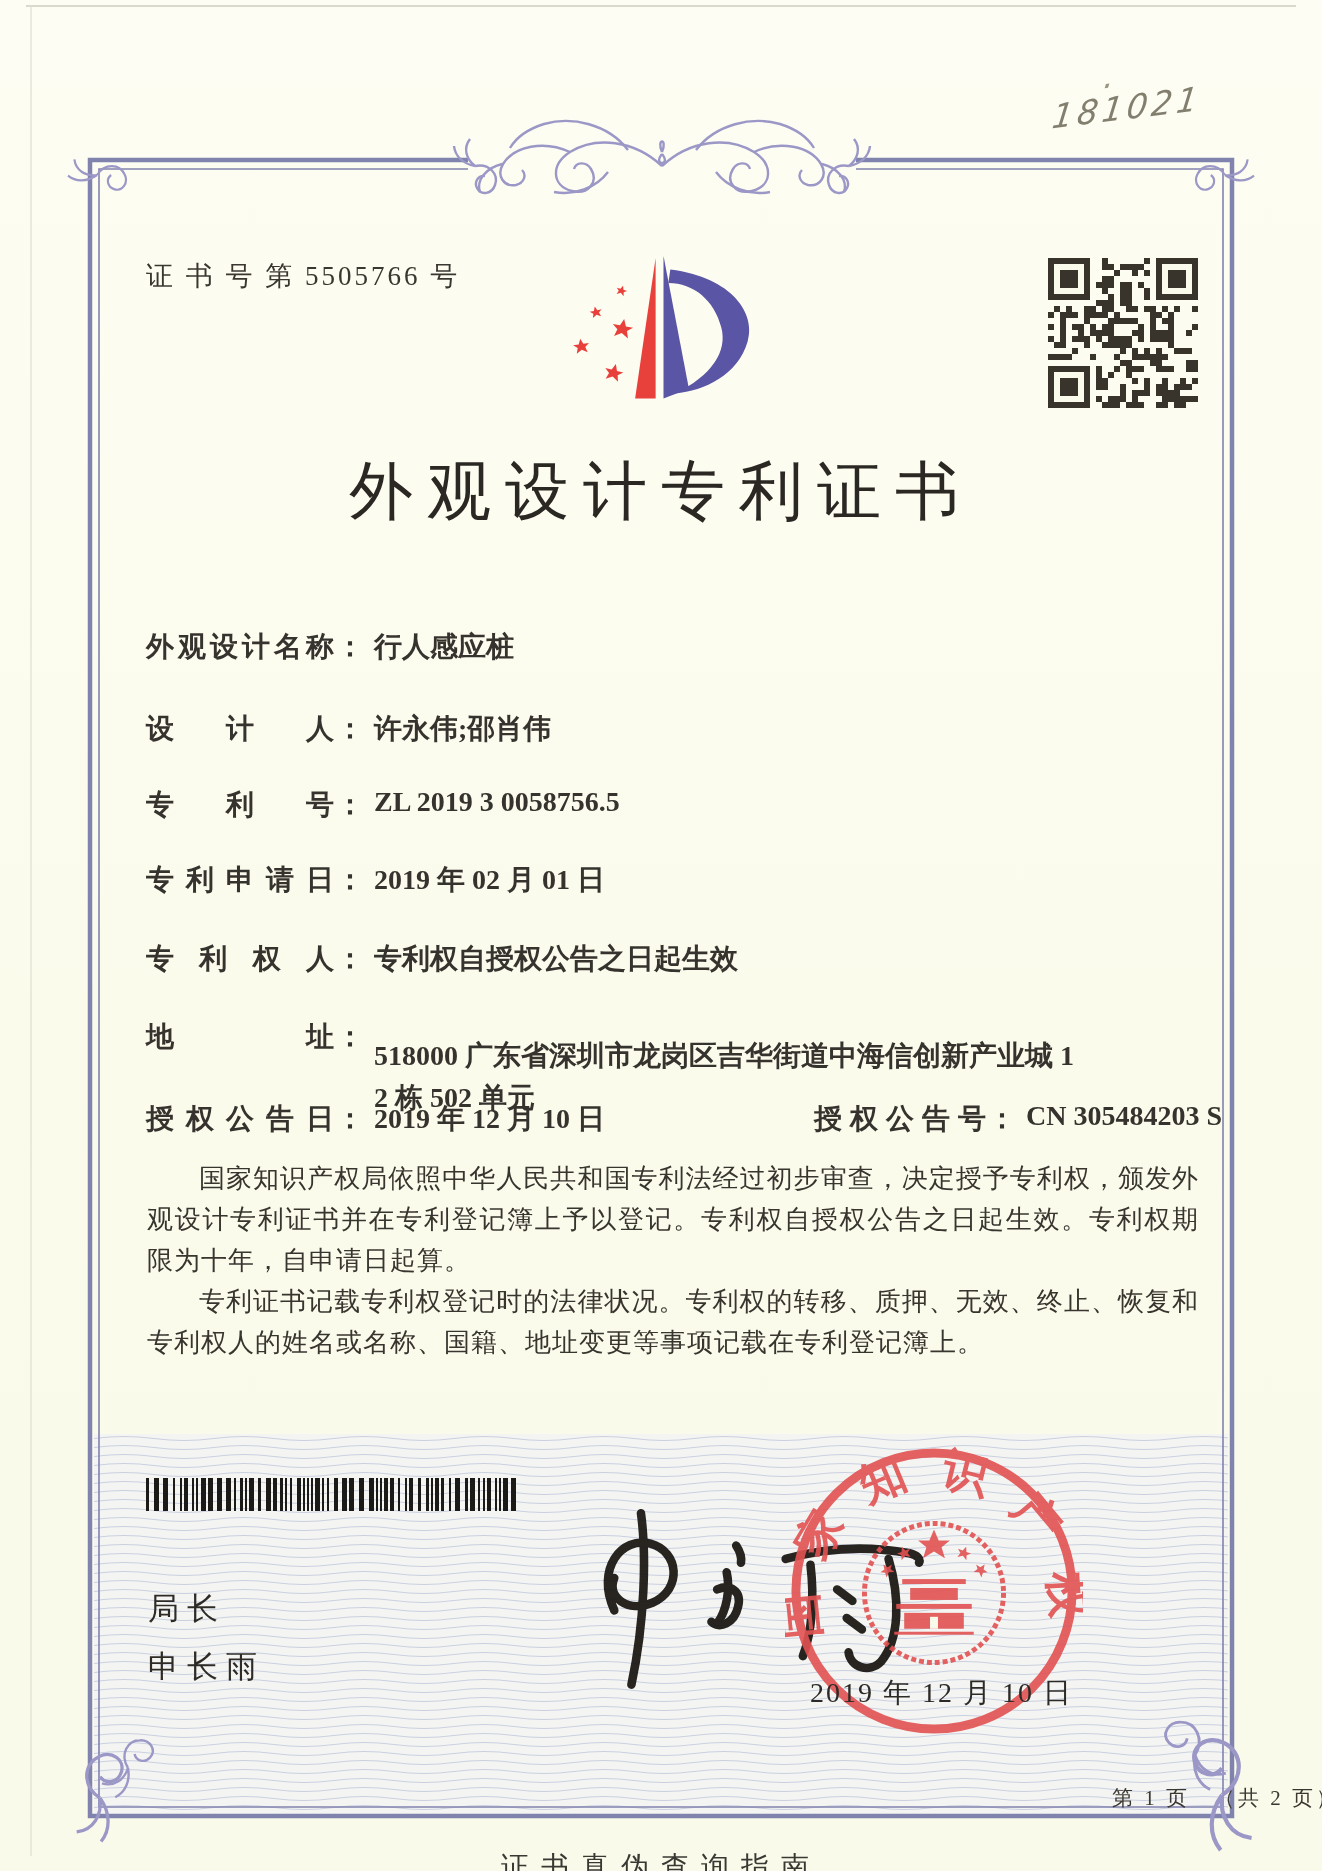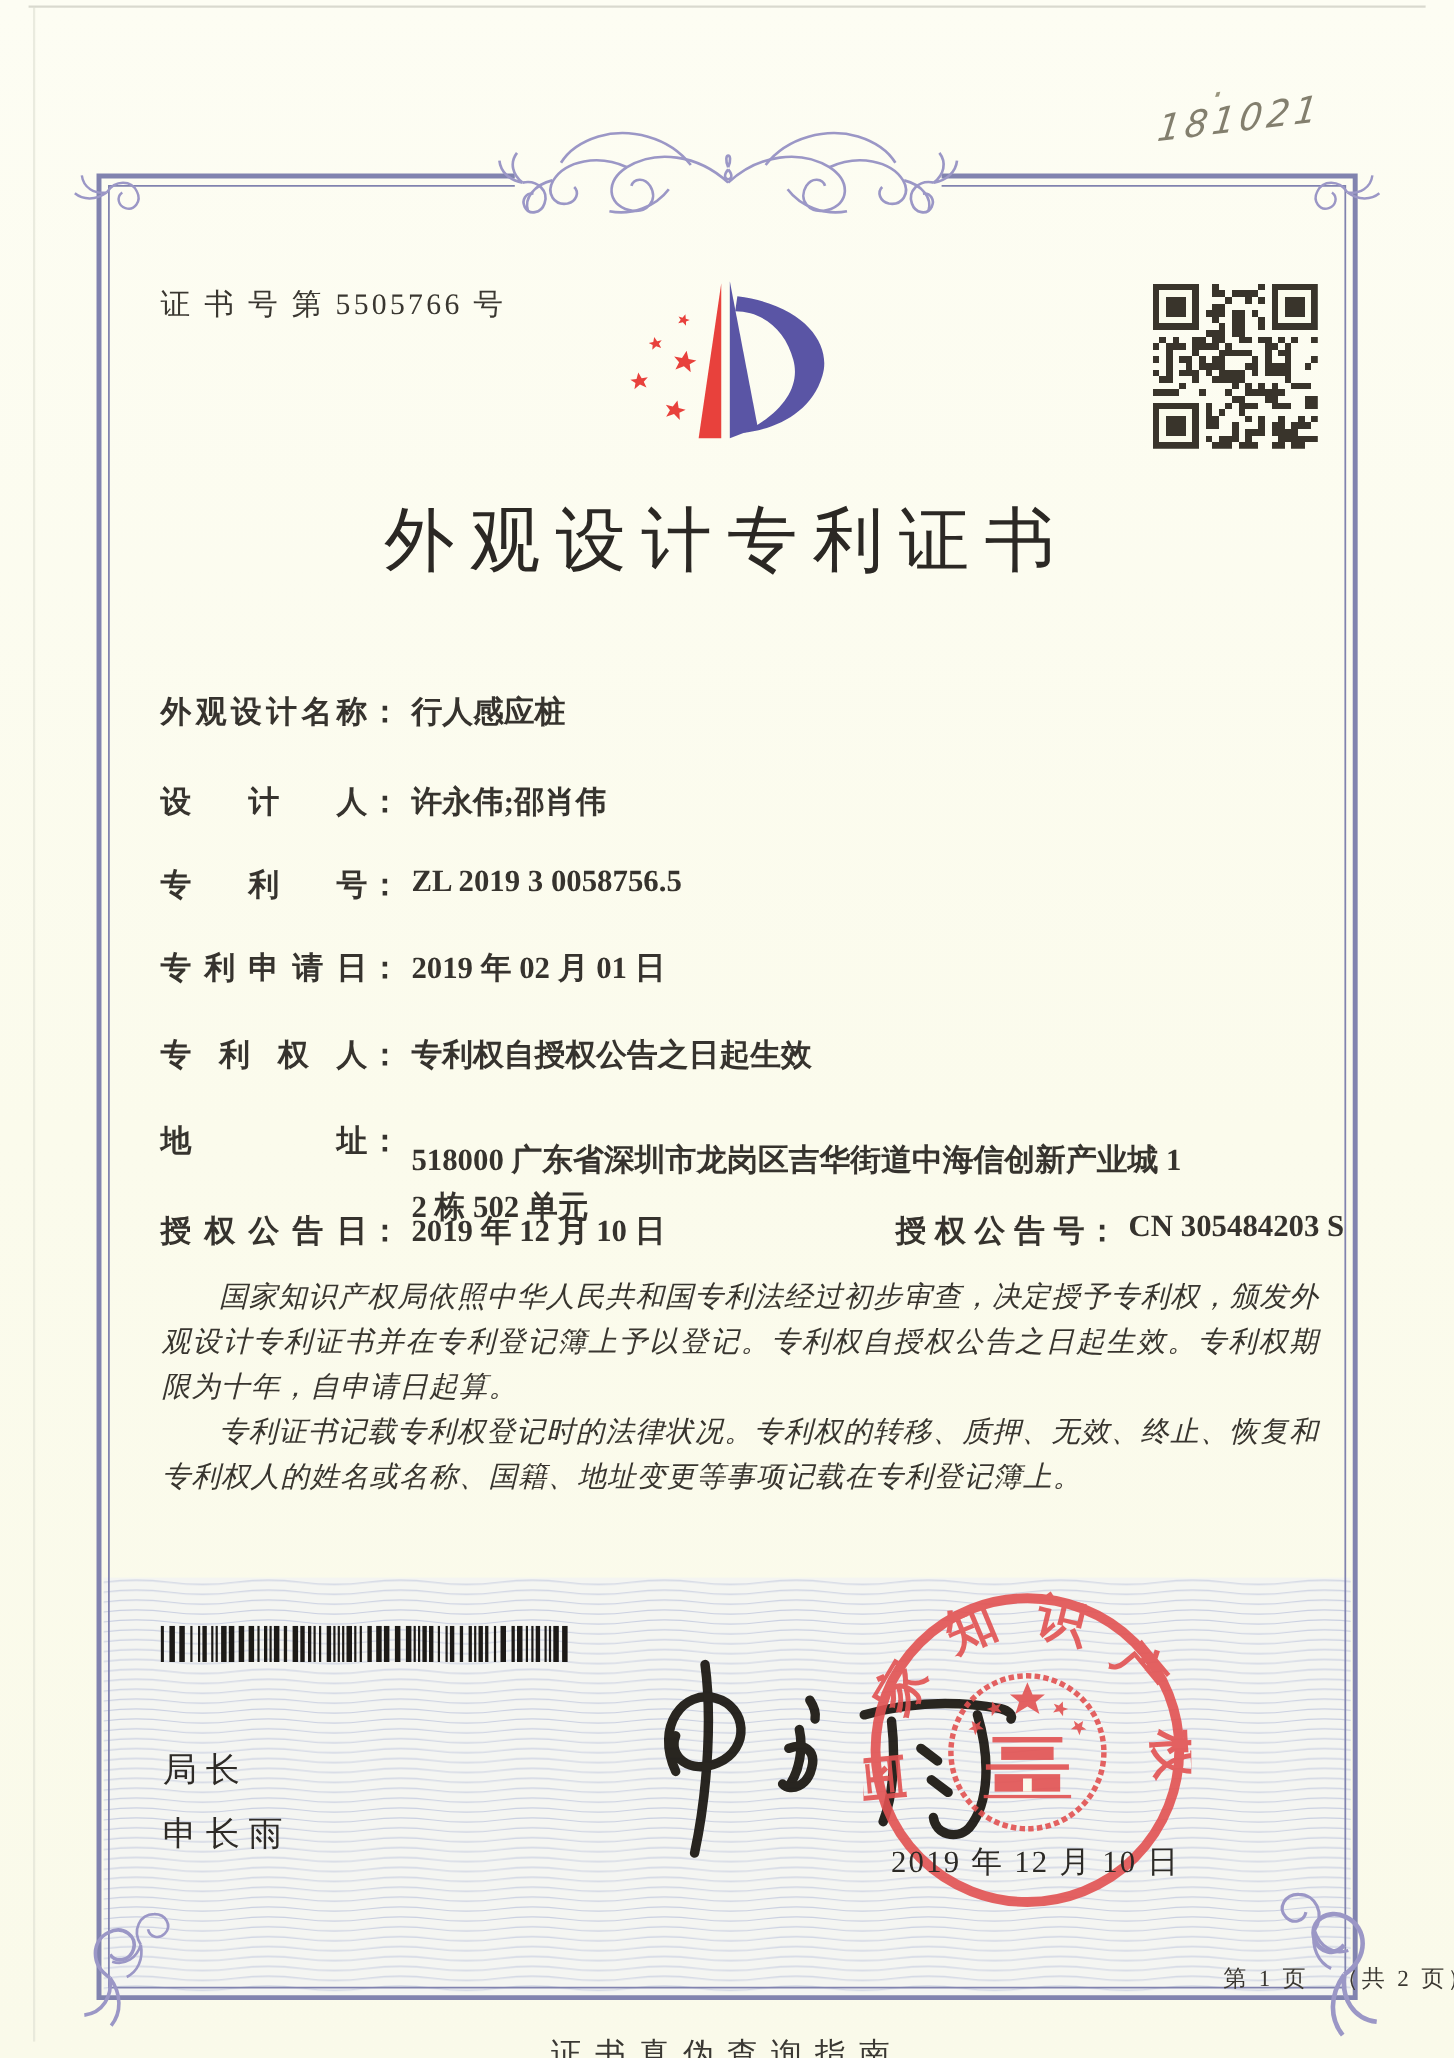--- a/index.html
+++ b/index.html
@@ -21,21 +21,21 @@
          letter-spacing:14px;color:#2b2824;}
   
   .row{position:absolute;left:146px;font-size:28px;color:#36332e;display:flex;align-items:flex-start;white-space:nowrap;font-weight:bold;}
   .row .lab{display:inline-block;width:188px;text-align:justify;text-align-last:justify;}
   .row .colon{margin:0 10px 0 2px;}
   .addr-val{display:inline-block;white-space:normal;width:760px;line-height:42px;margin-top:17px;}
   .grant-right{position:absolute;left:668px;top:0;display:flex;white-space:nowrap;}
   .grant-right .lab{width:172px;}
   
   .paras{left:147px;top:1158px;width:1052px;font-size:26px;line-height:41px;
-         text-align:justify;letter-spacing:1px;color:#38352f;font-style:italic;}
+         text-align:justify;letter-spacing:1px;color:#38352f;}
   .paras p{margin:0;text-indent:2em;}
   
   .guilloche{left:94px;top:1434px;width:1134px;height:380px;}
   
   .barcode{left:146px;top:1478px;}
   
   .signer-title{left:148px;top:1588px;font-size:31px;letter-spacing:8px;color:#2e2b27;}
   .signer-name{left:148px;top:1646px;font-size:31px;letter-spacing:8px;color:#2e2b27;}
   .signature{left:540px;top:1498px;}
   

